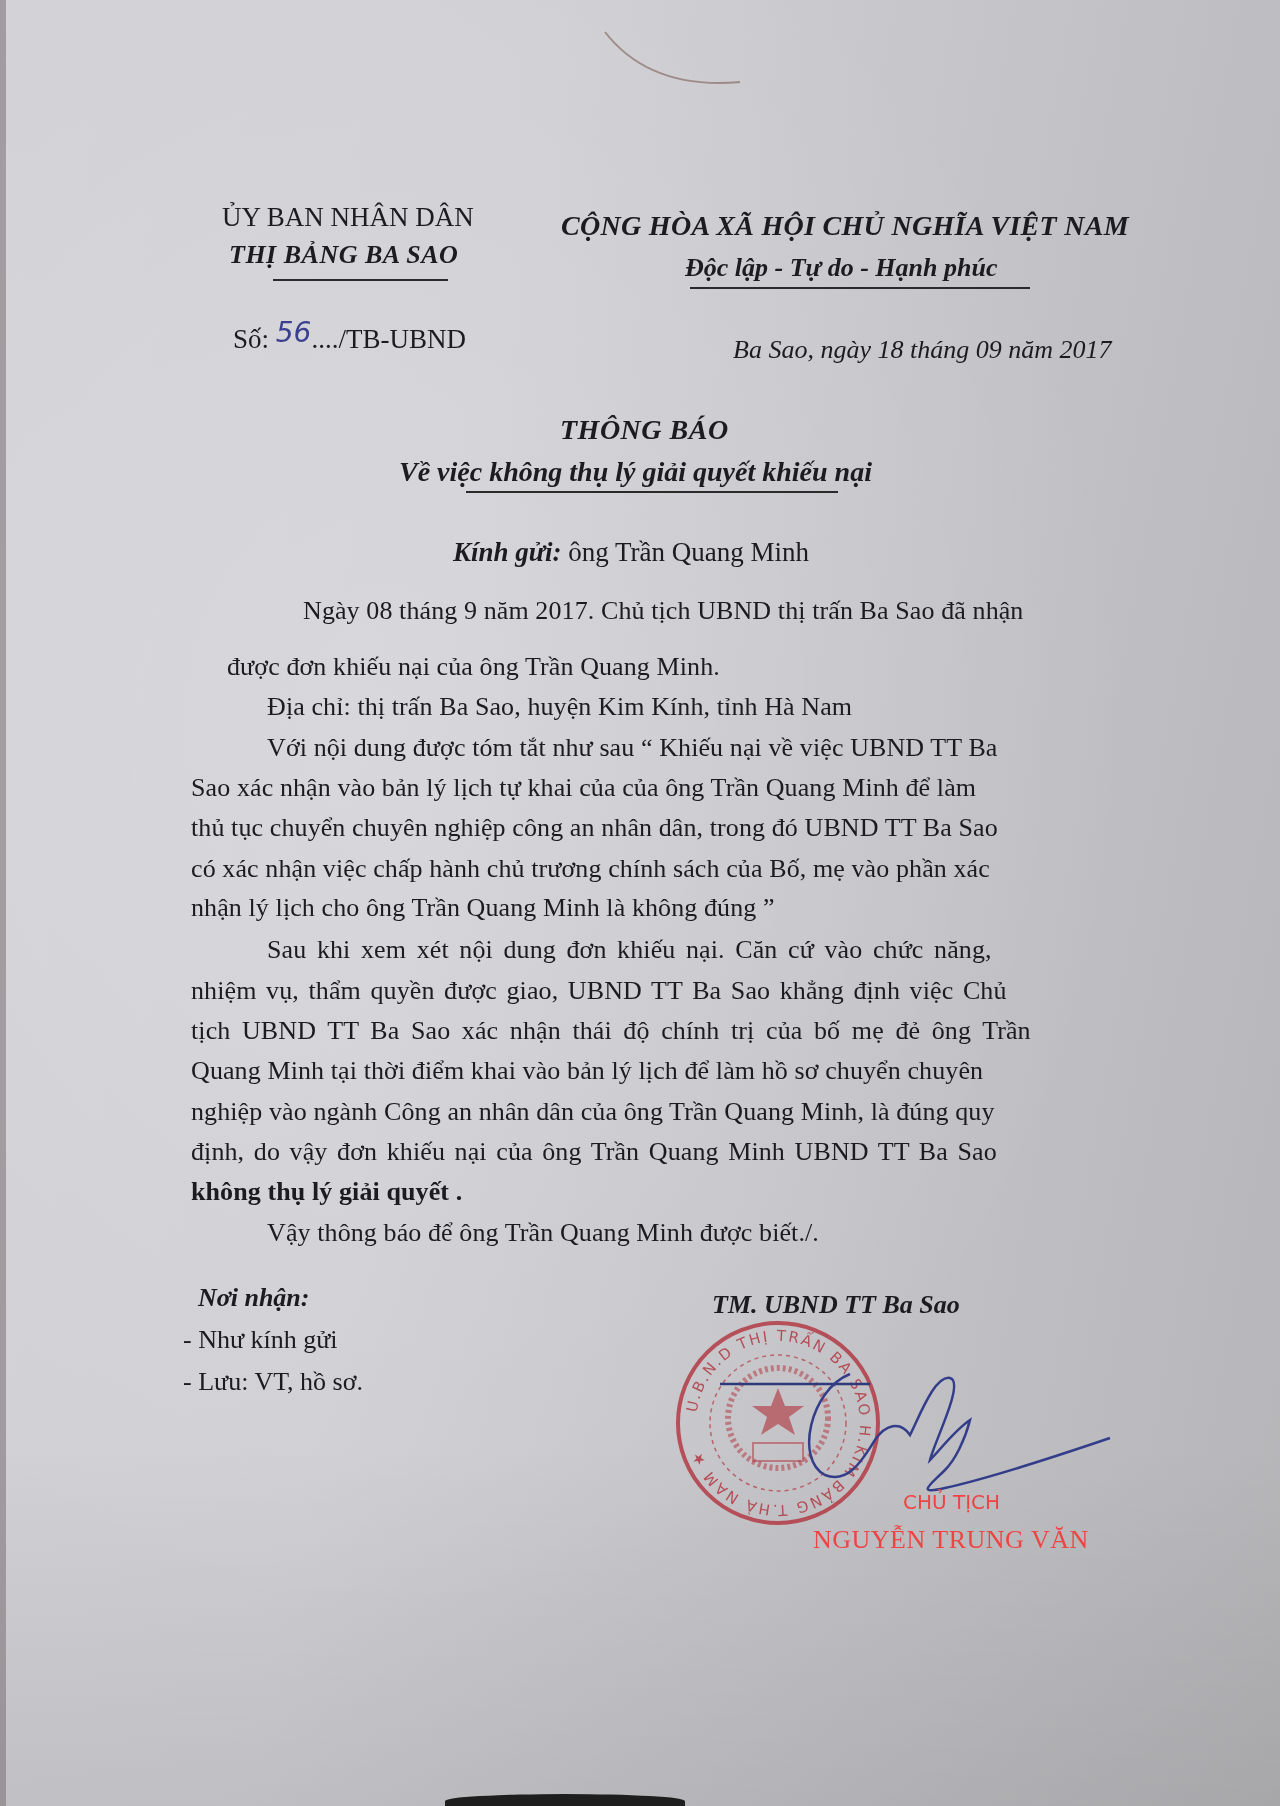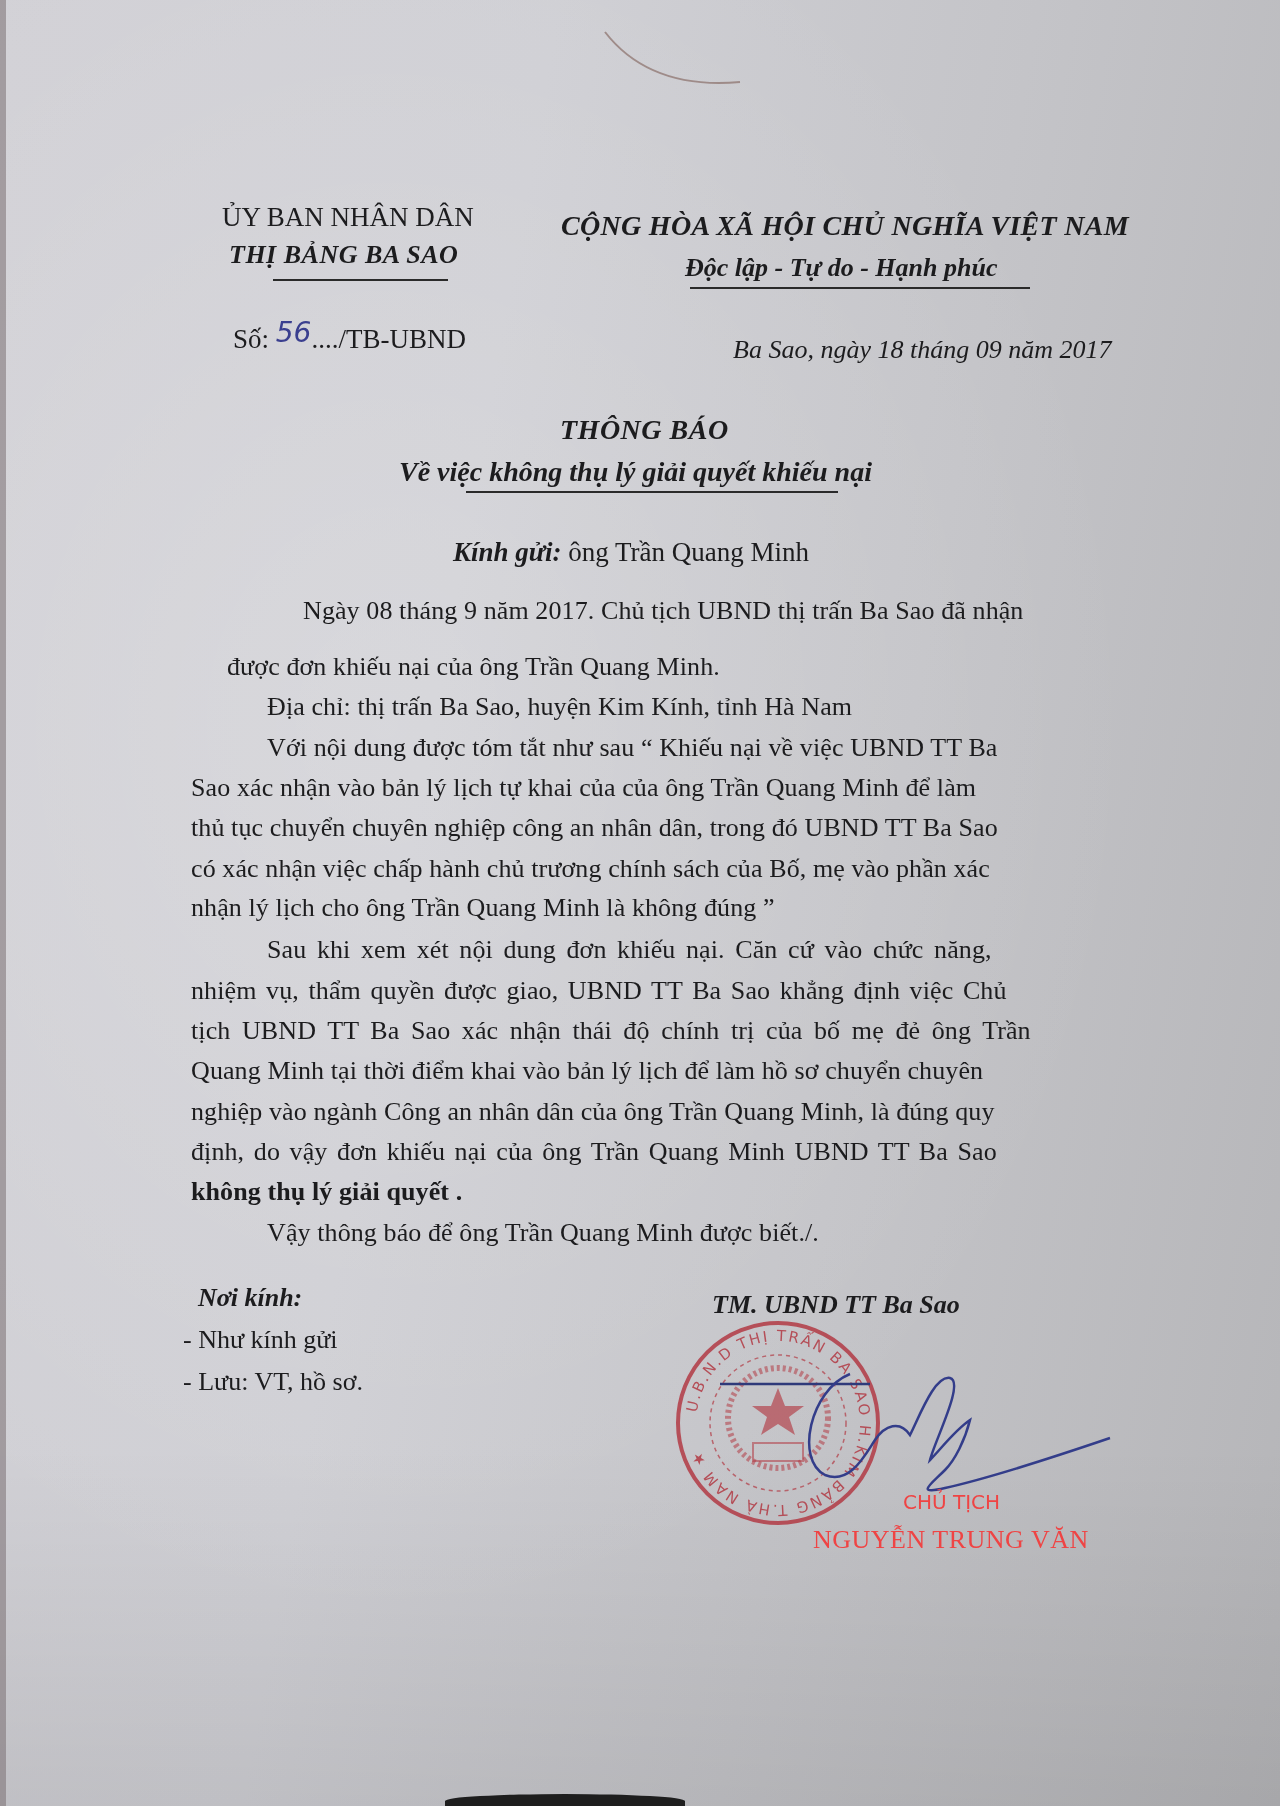--- a/index.html
+++ b/index.html
@@ -68,21 +68,21 @@
 <div class="line" style="left:191px;top:893px;">nhận lý lịch cho ông Trần Quang Minh là không đúng ”</div>
 <div class="line" style="left:267px;top:935px;word-spacing:4px;">Sau khi xem xét nội dung đơn khiếu nại. Căn cứ vào chức năng,</div>
 <div class="line" style="left:191px;top:976px;word-spacing:3px;">nhiệm vụ, thẩm quyền được giao, UBND TT Ba Sao khẳng định việc Chủ</div>
 <div class="line" style="left:191px;top:1016px;word-spacing:5px;">tịch UBND TT Ba Sao xác nhận thái độ chính trị của bố mẹ đẻ ông Trần</div>
 <div class="line" style="left:191px;top:1056px;">Quang Minh tại thời điểm khai vào bản lý lịch để làm hồ sơ chuyển chuyên</div>
 <div class="line" style="left:191px;top:1097px;">nghiệp vào ngành Công an nhân dân của ông Trần Quang Minh, là đúng quy</div>
 <div class="line" style="left:191px;top:1137px;word-spacing:3px;">định, do vậy đơn khiếu nại của ông Trần Quang Minh UBND TT Ba Sao</div>
 <div class="line" style="left:191px;top:1177px;font-weight:bold;">không thụ lý giải quyết .</div>
 <div class="line" style="left:267px;top:1218px;">Vậy thông báo để ông Trần Quang Minh được biết./.</div>
 
-<div class="abs b i" style="left:198px;top:1283px;font-size:26px;">Nơi kính:</div>
+<div class="abs b i" style="left:198px;top:1283px;font-size:26px;">Nơi nhận:</div>
 <div class="abs" style="left:183px;top:1325px;font-size:26px;">- Như kính gửi</div>
 <div class="abs" style="left:183px;top:1367px;font-size:26px;">- Lưu: VT, hồ sơ.</div>
 
 <div class="abs b" style="left:712px;top:1290px;font-size:26px;">TM. UBND TT Ba Sao</div>
 
 <svg class="mark" style="left:668px;top:1318px" width="220" height="210" viewBox="0 0 220 210">
   <defs>
     <path id="sealArc" d="M110 105 m-82 0 a82 82 0 1 1 164 0 a82 82 0 1 1 -164 0"></path>
   </defs>
   <circle cx="110" cy="105" r="100" fill="none" stroke="#b23a44" stroke-width="4" opacity="0.85"></circle>

